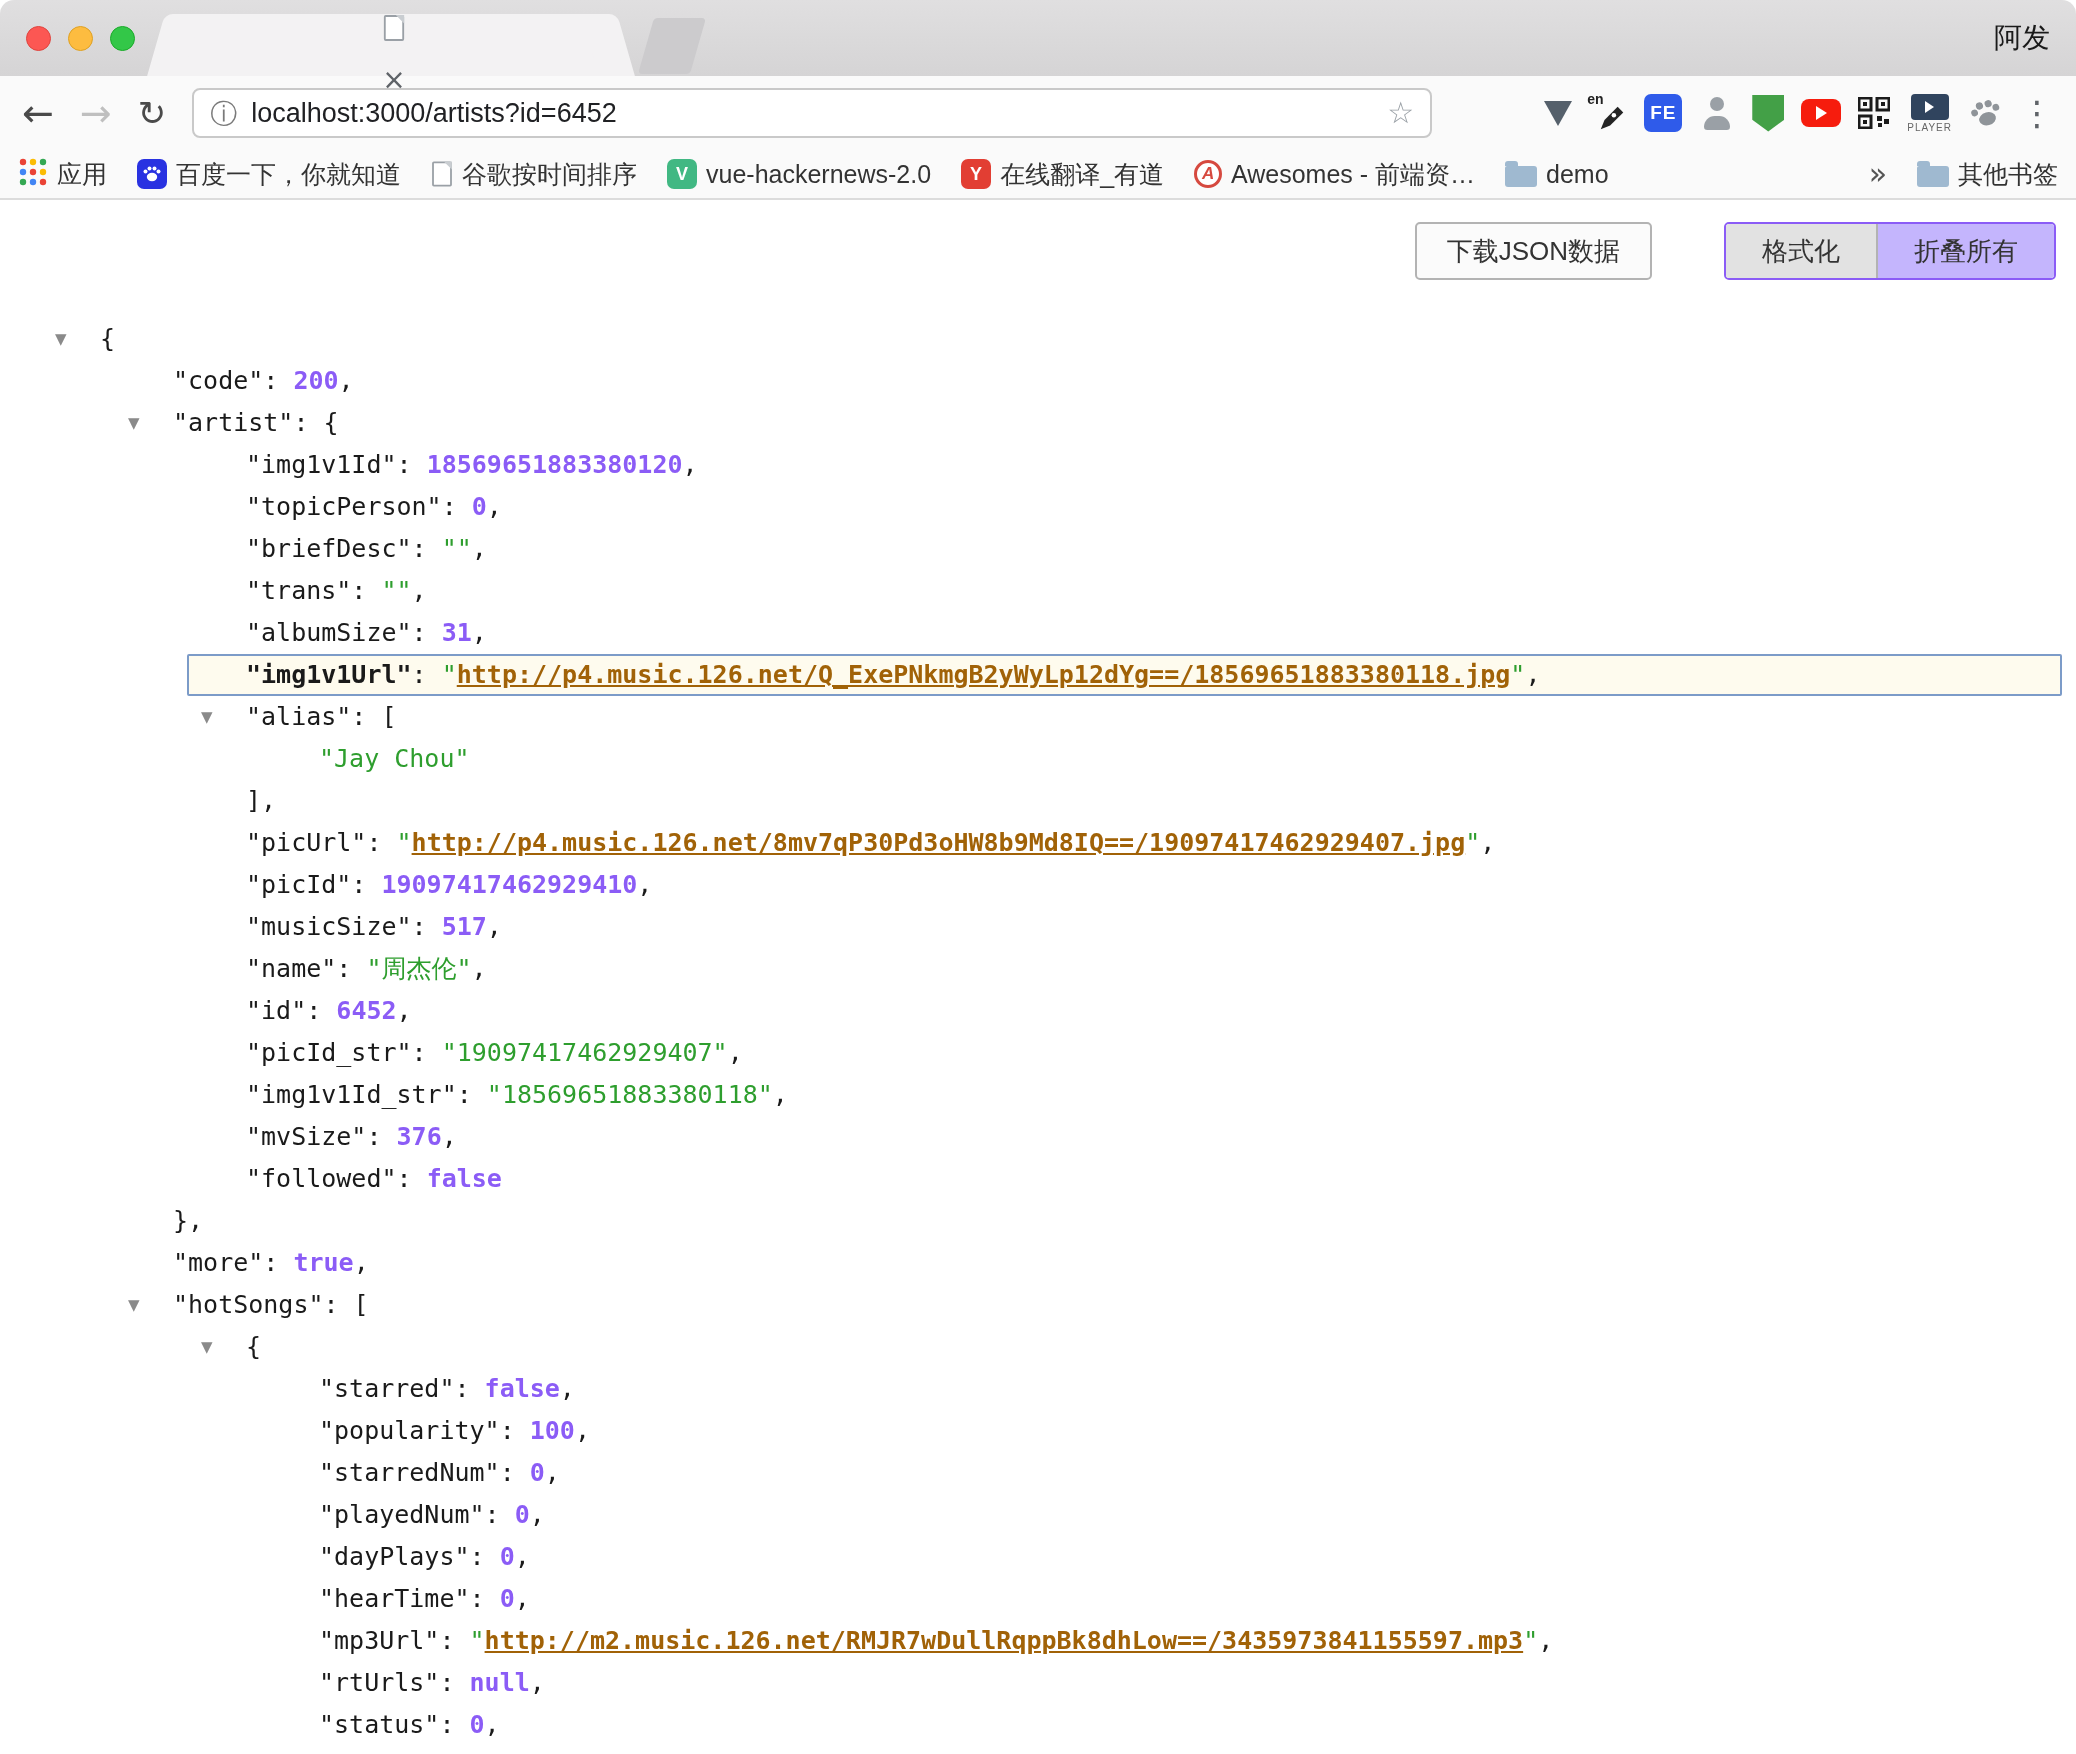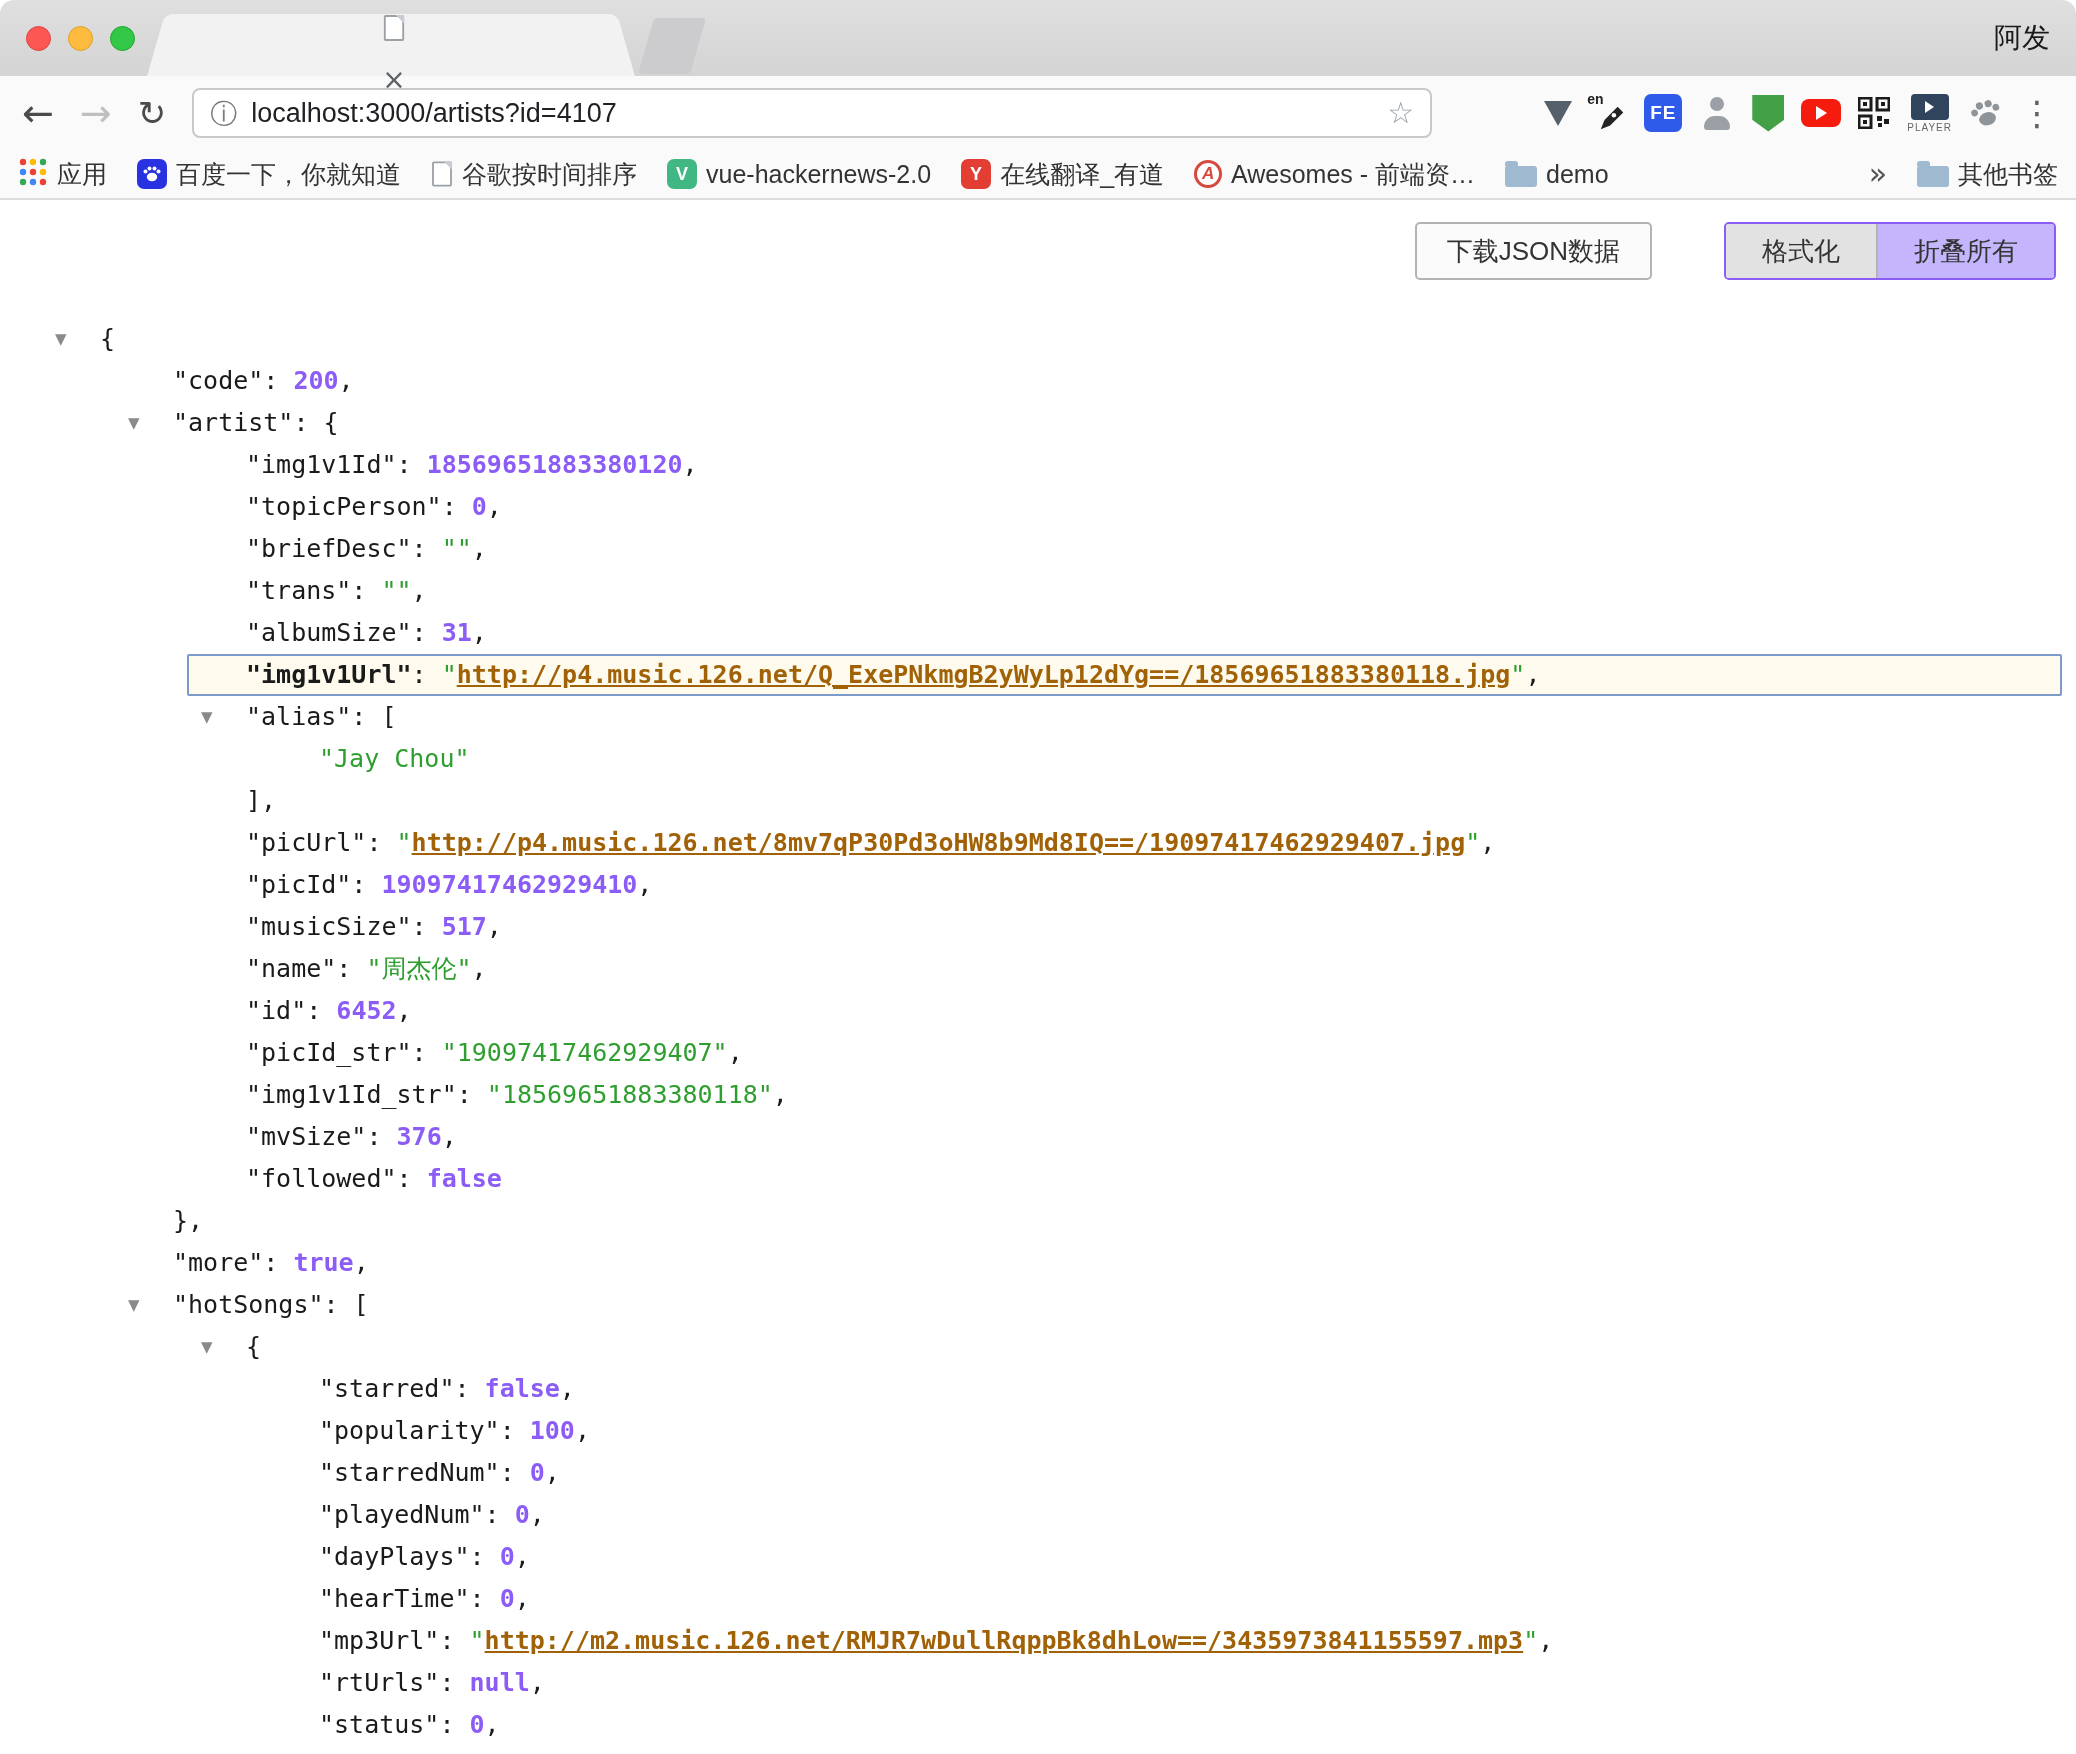--- a/index.html
+++ b/index.html
@@ -103,21 +103,21 @@
     <div class="newtab"></div>
     <div class="profile-name">阿发</div>
   </div>
 
   <div class="toolbar">
     <span class="glyph nav-btn">←</span>
     <span class="glyph nav-btn disabled">→</span>
     <span class="glyph reload">↻</span>
     <div class="urlbar">
       <span class="glyph info-ic">ⓘ</span>
-      <span class="url-text">localhost:3000/artists?id=4107</span>
+      <span class="url-text">localhost:3000/artists?id=6452</span>
       <span class="glyph star-ic">☆</span>
     </div>
     <div class="extrow">
       <span class="ext">
           <i class="vflag"></i>
         </span>
       <span class="ext pen-wrap">
         <span class="pen-en">en</span>
         <svg width="30" height="30" viewBox="0 0 32 32">
             <path d="M4 28 L8 18 L22 4 L28 10 L14 24 Z" fill="#242424"></path>

